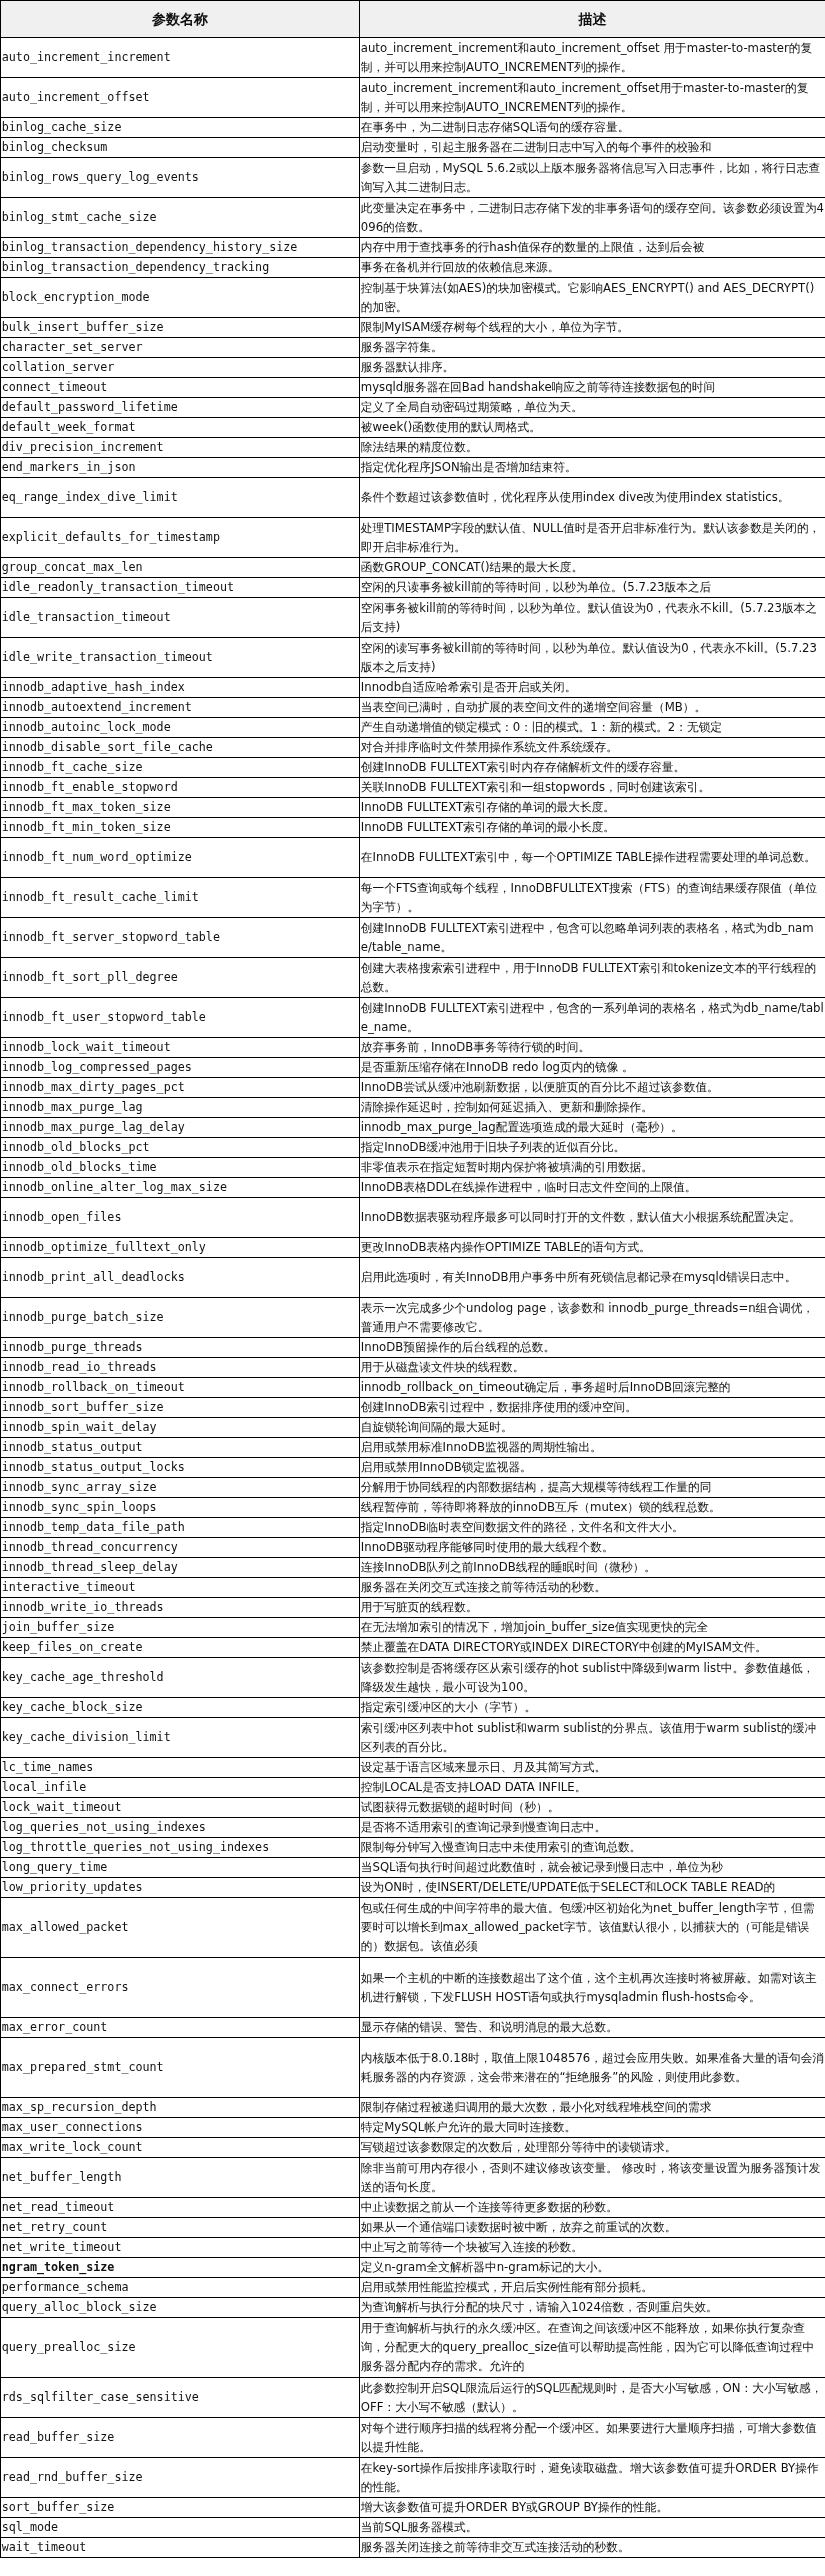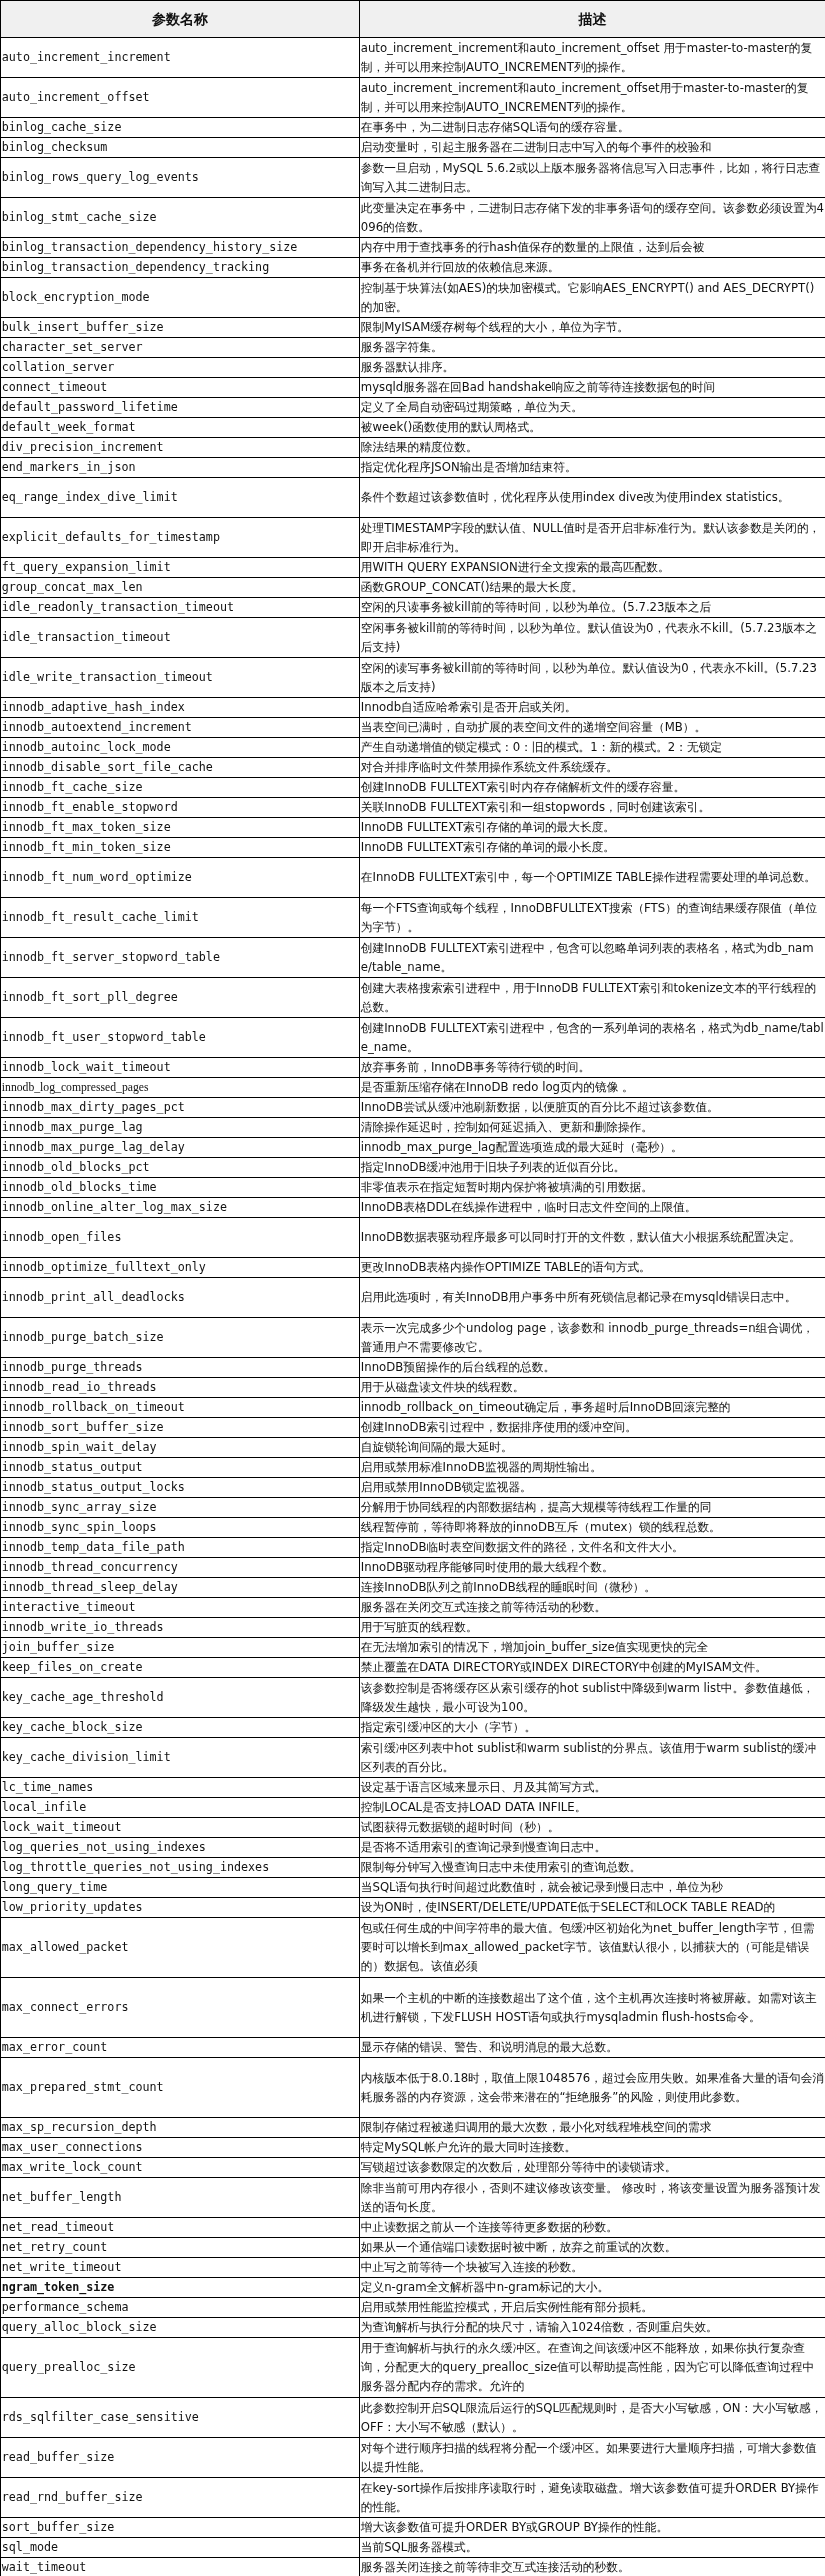--- a/index.html
+++ b/index.html
@@ -122,24 +122,20 @@
       </tr>
       <tr>
         <td class="name" style="height: 39px;">eq_range_index_dive_limit</td>
         <td class="desc" style="height: 39px;">条件个数超过该参数值时，优化程序从使用index dive改为使用index statistics。</td>
       </tr>
       <tr>
         <td class="name" style="height: 39px;">explicit_defaults_for_timestamp</td>
         <td class="desc" style="height: 39px;">处理TIMESTAMP字段的默认值、NULL值时是否开启非标准行为。默认该参数是关闭的，即开启非标准行为。</td>
       </tr>
       <tr>
-        <td class="name" style="height: 19px;">ft_query_expansion_limit</td>
-        <td class="desc clip" style="height: 19px;">用WITH QUERY EXPANSION进行全文搜索的最高匹配数。</td>
-      </tr>
-      <tr>
         <td class="name" style="height: 19px;">group_concat_max_len</td>
         <td class="desc clip" style="height: 19px;">函数GROUP_CONCAT()结果的最大长度。</td>
       </tr>
       <tr>
         <td class="name" style="height: 19px;">idle_readonly_transaction_timeout</td>
         <td class="desc clip" style="height: 19px;">空闲的只读事务被kill前的等待时间，以秒为单位。(5.7.23版本之后</td>
       </tr>
       <tr>
         <td class="name" style="height: 39px;">idle_transaction_timeout</td>
         <td class="desc" style="height: 39px;">空闲事务被kill前的等待时间，以秒为单位。默认值设为0，代表永不kill。(5.7.23版本之后支持)</td>
@@ -198,21 +194,21 @@
       </tr>
       <tr>
         <td class="name" style="height: 39px;">innodb_ft_user_stopword_table</td>
         <td class="desc" style="height: 39px;">创建InnoDB FULLTEXT索引进程中，包含的一系列单词的表格名，格式为db_name/table_name。</td>
       </tr>
       <tr>
         <td class="name" style="height: 19px;">innodb_lock_wait_timeout</td>
         <td class="desc clip" style="height: 19px;">放弃事务前，InnoDB事务等待行锁的时间。</td>
       </tr>
       <tr>
-        <td class="name" style="height: 19px; font-family: Liberation Serif, serif;">innodb_log_compressed_pages</td>
+        <td class="name" style="height: 19px;">innodb_log_compressed_pages</td>
         <td class="desc clip" style="height: 19px;">是否重新压缩存储在InnoDB redo log页内的镜像 。</td>
       </tr>
       <tr>
         <td class="name" style="height: 19px;">innodb_max_dirty_pages_pct</td>
         <td class="desc clip" style="height: 19px;">InnoDB尝试从缓冲池刷新数据，以便脏页的百分比不超过该参数值。</td>
       </tr>
       <tr>
         <td class="name" style="height: 19px;">innodb_max_purge_lag</td>
         <td class="desc clip" style="height: 19px;">清除操作延迟时，控制如何延迟插入、更新和删除操作。</td>
       </tr>

